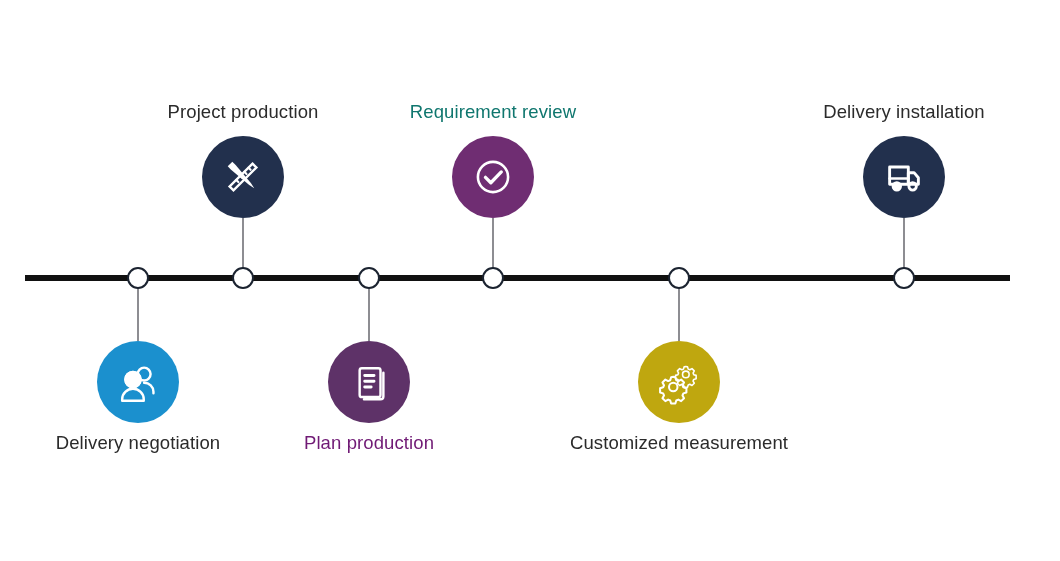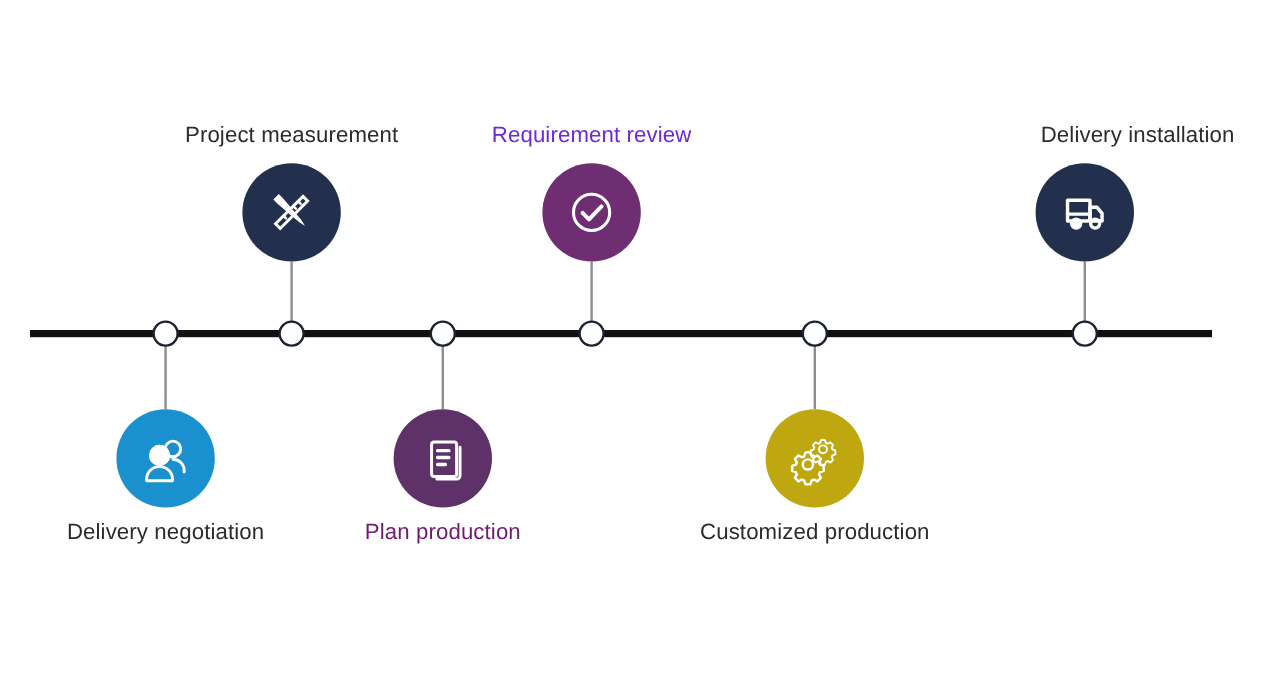--- a/index.html
+++ b/index.html
@@ -102,64 +102,64 @@
         <svg viewBox="0 0 64 64" fill="#ffffff" stroke="none">
     <g transform="rotate(-45 32 32)">
       <path d="M27.5 6.5h9l0 6.5 -2.6 32.5 -1.9 8.6 -1.9 -8.6 -2.6 -32.5z"></path>
     </g>
     <g transform="rotate(45 32 32)">
       <path d="M28.2 9.5h7.6v45h-7.6z" fill="none" stroke="#ffffff" stroke-width="3.4"></path>
       <path d="M28.2 17.5h4.2M28.2 25.5h4.2M28.2 33.5h4.2M28.2 41.5h4.2" stroke="#ffffff" stroke-width="3" stroke-linecap="round"></path>
     </g>
   </svg>
       </div>
-      <div class="step-label" style="left: 243px; top: 101px; color: rgb(43, 43, 43);">Project measurement</div>
+      <div class="step-label" style="left: 243px; top: 101px; color: rgb(43, 43, 43);">Project production</div>
       <div class="connector" style="left: 369px; background: rgb(141, 141, 146); top: 278px; height: 63px;"></div>
       <div class="step-bubble" style="left: 369px; top: 341px; background: rgb(94, 50, 104);">
         <svg viewBox="0 0 64 64" fill="none" stroke="#ffffff" stroke-width="3.4" stroke-linejoin="round" stroke-linecap="round">
     <path d="M22 13h23a3 3 0 0 1 3 3v34a3 3 0 0 1-3 3H22a3 3 0 0 1-3-3V16a3 3 0 0 1 3-3z"></path>
     <path d="M52 19v33a4 4 0 0 1-4 4H25"></path>
     <path d="M26 23h13M26 31h13M26 39h9" stroke-width="4"></path>
   </svg>
       </div>
       <div class="step-label" style="left: 369px; top: 432px; color: #701a75;">Plan production</div>
       <div class="connector" style="left: 493px; background: rgb(141, 141, 146); top: 218px; height: 60px;"></div>
       <div class="step-bubble" style="left: 493px; top: 136px; background: rgb(111, 45, 114);">
         <svg viewBox="0 0 64 64" fill="none" stroke="#ffffff" stroke-width="3.6" stroke-linecap="round" stroke-linejoin="round">
     <circle cx="32" cy="32" r="21"></circle>
     <path d="M21.5 32.5l7.5 7.5 14.5-15" stroke-width="4.6"></path>
   </svg>
       </div>
-      <div class="step-label" style="left: 493px; top: 101px; color: #6d28d9;">Requirement review</div>
+      <div class="step-label" style="left: 493px; top: 101px; color: #0f766e;">Requirement review</div>
       <div class="connector" style="left: 679px; background: rgb(141, 141, 146); top: 278px; height: 63px;"></div>
       <div class="step-bubble" style="left: 679px; top: 341px; background: rgb(191, 167, 15);">
         <svg viewBox="0 0 64 64" fill="none" stroke="#ffffff" stroke-width="3.1" stroke-linejoin="round" stroke-linecap="round">
     <g transform="translate(41.5,21.5) scale(0.72)">
       <path d="M0-15.5l3.2.6 1.4 4.6 3.1 1.3 4.2-2.3 4.4 4.4-2.3 4.2 1.3 3.1 4.6 1.4v6.4l-4.6 1.4-1.3 3.1 2.3 4.2-4.4 4.4-4.2-2.3-3.1 1.3-1.4 4.6H-3.2l-1.4-4.6-3.1-1.3-4.2 2.3-4.4-4.4 2.3-4.2-1.3-3.1-4.6-1.4v-6.4l4.6-1.4 1.3-3.1-2.3-4.2 4.4-4.4 4.2 2.3 3.1-1.3 1.4-4.6z"></path>
       <circle cx="0" cy="0" r="6.4"></circle>
     </g>
     <g transform="translate(24,39) scale(0.92)">
       <path d="M0-15.5l3.2.6 1.4 4.6 3.1 1.3 4.2-2.3 4.4 4.4-2.3 4.2 1.3 3.1 4.6 1.4v6.4l-4.6 1.4-1.3 3.1 2.3 4.2-4.4 4.4-4.2-2.3-3.1 1.3-1.4 4.6H-3.2l-1.4-4.6-3.1-1.3-4.2 2.3-4.4-4.4 2.3-4.2-1.3-3.1-4.6-1.4v-6.4l4.6-1.4 1.3-3.1-2.3-4.2 4.4-4.4 4.2 2.3 3.1-1.3 1.4-4.6z"></path>
       <circle cx="0" cy="0" r="6.4"></circle>
     </g>
   </svg>
       </div>
-      <div class="step-label" style="left: 679px; top: 432px; color: rgb(43, 43, 43);">Customized production</div>
+      <div class="step-label" style="left: 679px; top: 432px; color: rgb(43, 43, 43);">Customized measurement</div>
       <div class="connector" style="left: 904px; background: rgb(141, 141, 146); top: 218px; height: 60px;"></div>
       <div class="step-bubble" style="left: 904px; top: 136px; background: rgb(34, 48, 77);">
         <svg viewBox="0 0 64 64" fill="none" stroke="#ffffff" stroke-width="4" stroke-linejoin="round" stroke-linecap="round">
     <path d="M12 18h26v24H12z"></path>
     <path d="M38 26h8l6 7v9h-14z"></path>
     <path d="M12 34h26" stroke-width="3.6"></path>
     <circle cx="22" cy="45" r="5.2" fill="#ffffff" stroke="#ffffff" stroke-width="0"></circle>
     <circle cx="22" cy="45" r="5.2"></circle>
     <circle cx="44" cy="45" r="5.2"></circle>
   </svg>
       </div>
-      <div class="step-label" style="left: 948px; top: 101px; color: rgb(43, 43, 43);">Delivery installation</div>
+      <div class="step-label" style="left: 904px; top: 101px; color: rgb(43, 43, 43);">Delivery installation</div>
     </div>
 
 <div class="node-marker" style="left: 138px; top: 278px; background: rgb(255, 255, 255); border-color: rgb(27, 35, 48);"></div>
     <div class="node-marker" style="left: 243px; top: 278px; background: rgb(255, 255, 255); border-color: rgb(27, 35, 48);"></div>
     <div class="node-marker" style="left: 369px; top: 278px; background: rgb(255, 255, 255); border-color: rgb(27, 35, 48);"></div>
     <div class="node-marker" style="left: 493px; top: 278px; background: rgb(255, 255, 255); border-color: rgb(27, 35, 48);"></div>
     <div class="node-marker" style="left: 679px; top: 278px; background: rgb(255, 255, 255); border-color: rgb(27, 35, 48);"></div>
     <div class="node-marker" style="left: 904px; top: 278px; background: rgb(255, 255, 255); border-color: rgb(27, 35, 48);"></div>
   </div>
 

